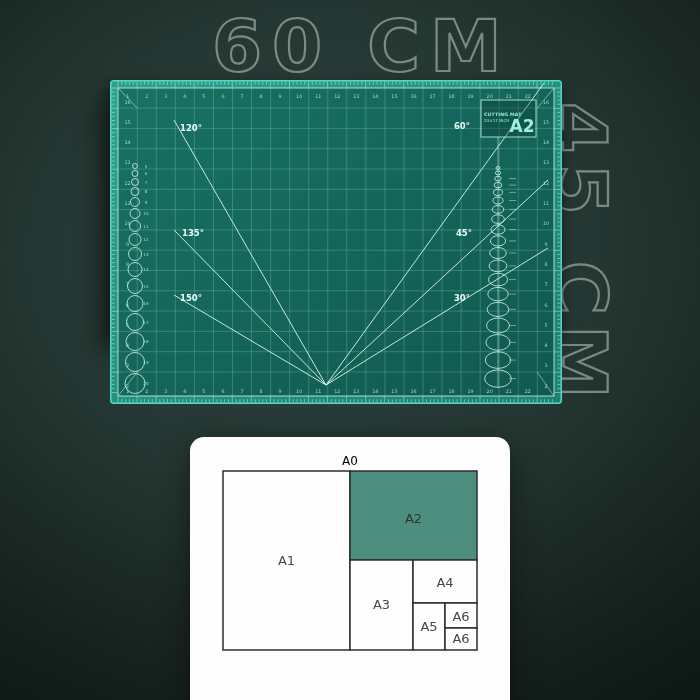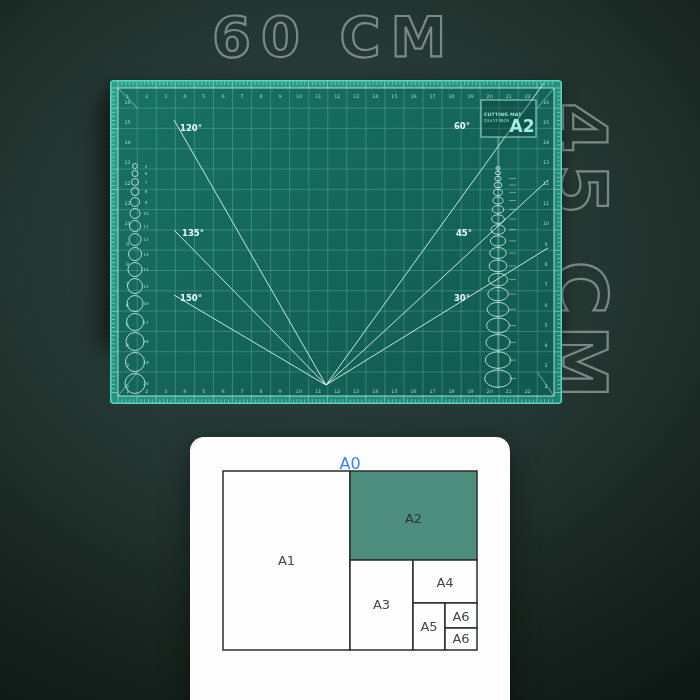--- a/index.html
+++ b/index.html
@@ -8,21 +8,21 @@
     font-family:"DejaVu Sans",sans-serif;
     background:radial-gradient(ellipse 640px 540px at 45% 36%,
       #2e4540 0%, #243631 46%, #18241f 76%, #0e1815 100%);
   }
   
   .dim-label{
     position:absolute;z-index:1;font-weight:bold;letter-spacing:10px;
     color:transparent;-webkit-text-stroke:2.2px rgba(193,205,201,0.55);
     white-space:nowrap;
   }
-  .dim-width{left:212px;top:4px;font-size:56px;}
+  .dim-width{left:212px;top:4px;font-size:72px;}
   .dim-height{
     left:548px;top:102px;width:292px;height:74px;font-size:74px;
     transform:rotate(90deg);transform-origin:37px 37px;
   }
   
   .mat{
     position:absolute;left:110px;top:80px;width:452px;height:256px;z-index:2;
     border-radius:3px;
     box-shadow:-10px 14px 24px rgba(0,0,0,0.5), 0 4px 8px rgba(0,0,0,0.35);
   }
@@ -40,21 +40,21 @@
   .mat-title-sub{fill:#9aeede;font-family:"DejaVu Sans",sans-serif;font-size:4.1px;}
   .mat-badge{fill:#9ff0e2;font-family:"DejaVu Sans",sans-serif;font-weight:bold;font-size:17px;text-anchor:end;}
   
   .card{
     position:absolute;left:190px;top:437px;width:320px;height:280px;z-index:3;
     background:#fcfdfc;border-radius:14px;
     box-shadow:0 8px 30px rgba(0,0,0,0.45);
   }
   .a0-label{
     position:absolute;left:33px;top:17px;width:254px;text-align:center;
-    font-size:16px;color:#3b82f6;
+    font-size:12px;color:#000000;
   }
   .diagram{position:absolute;left:31px;top:32px;}
   .paper{fill:#fdfefd;stroke:#2b2e2c;stroke-width:1.5;}
   .paper.highlight{fill:#4e8e7e;}
   .paper-label{fill:#424845;font-family:"DejaVu Sans",sans-serif;font-size:13px;text-anchor:middle;}
   .paper-label.on-highlight{fill:#273833;}
 </style>
 </head>
 <body>
 

